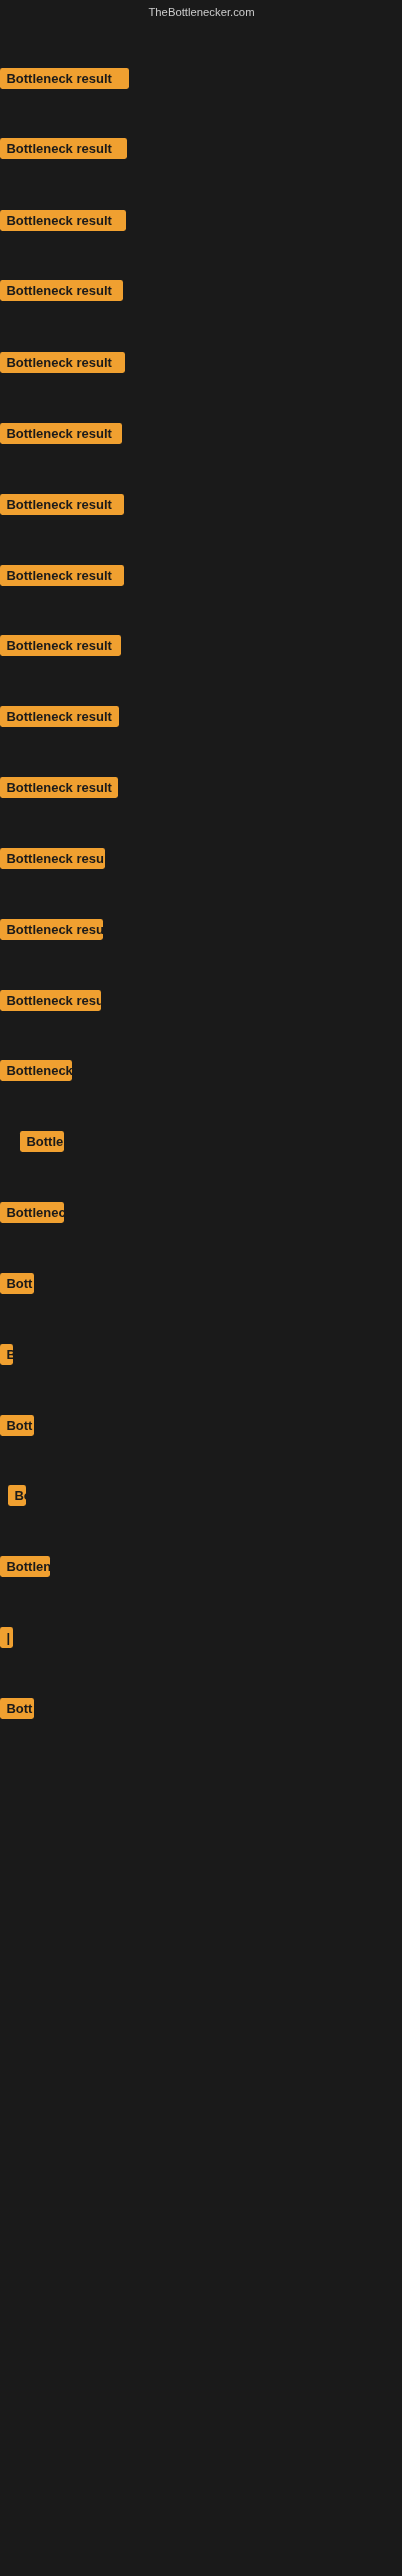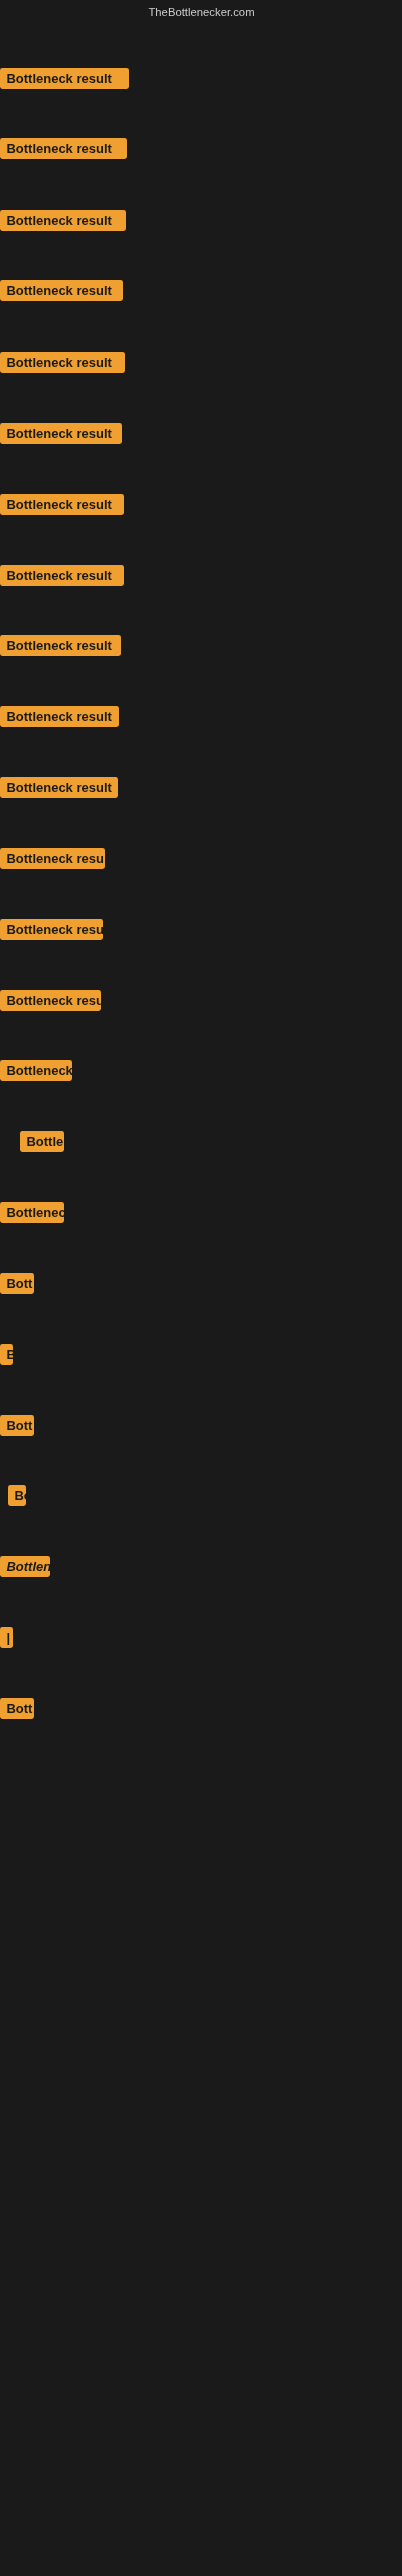--- a/index.html
+++ b/index.html
@@ -56,17 +56,17 @@
     <div class="badge-row" style="top: 826px;"><span class="bottleneck-badge" style="max-width: 105px; width: 105px;">Bottleneck resu</span></div>
     <div class="badge-row" style="top: 897px;"><span class="bottleneck-badge" style="max-width: 103px; width: 103px;">Bottleneck resu</span></div>
     <div class="badge-row" style="top: 968px;"><span class="bottleneck-badge" style="max-width: 101px; width: 101px;">Bottleneck resu</span></div>
     <div class="badge-row" style="top: 1038px;"><span class="bottleneck-badge" style="max-width: 72px; width: 88px;">Bottleneck</span></div>
     <div class="badge-row" style="top: 1109px; padding-left: 20px;"><span class="bottleneck-badge" style="max-width: 44px; width: 44px;">Bottle</span></div>
     <div class="badge-row" style="top: 1180px;"><span class="bottleneck-badge" style="max-width: 64px; width: 80px;">Bottlenec</span></div>
     <div class="badge-row" style="top: 1251px;"><span class="bottleneck-badge" style="max-width: 34px; width: 34px;">Bott</span></div>
     <div class="badge-row" style="top: 1322px;"><span class="bottleneck-badge" style="max-width: 11.3px; width: 11.3px;">B</span></div>
     <div class="badge-row" style="top: 1393px;"><span class="bottleneck-badge" style="max-width: 34px; width: 34px;">Bott</span></div>
     <div class="badge-row" style="top: 1463px; padding-left: 8px;"><span class="bottleneck-badge" style="max-width: 17.7px; width: 17.7px;">Bo</span></div>
-    <div class="badge-row" style="top: 1534px;"><span class="bottleneck-badge" style="max-width: 50px; width: 50px; font-style: italic;">Bottlen</span></div>
+    <div class="badge-row" style="top: 1534px;"><span class="bottleneck-badge" style="max-width: 50px; width: 50px;">Bottlen</span></div>
     <div class="badge-row" style="top: 1605px;"><span class="bottleneck-badge" style="max-width: 6.4px; width: 6.4px;">|</span></div>
     <div class="badge-row" style="top: 1676px;"><span class="bottleneck-badge" style="max-width: 34px; width: 34px;">Bott</span></div>
   </div>
 
 
 </body></html>

